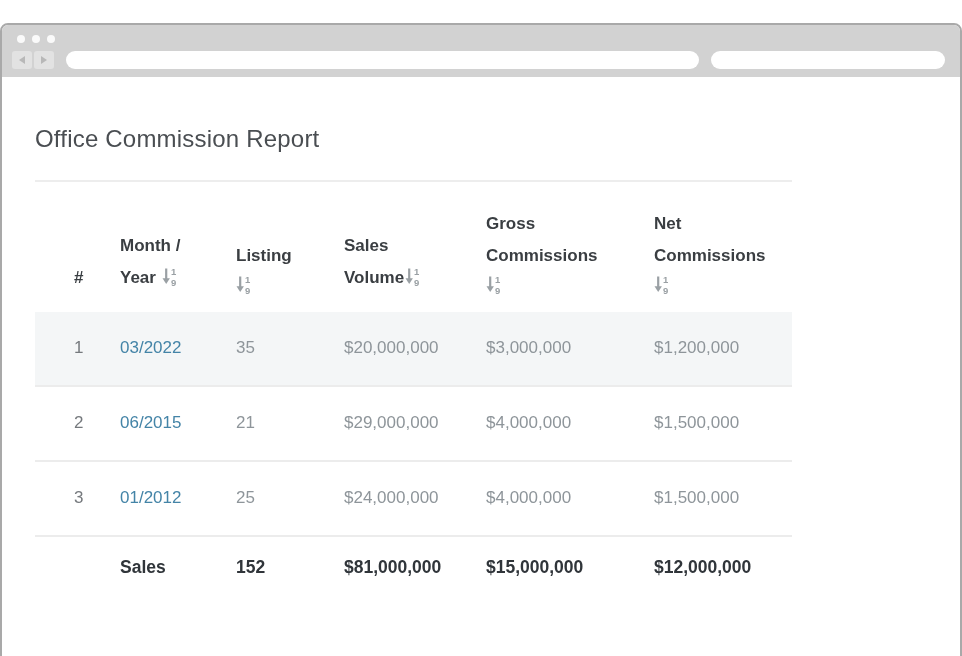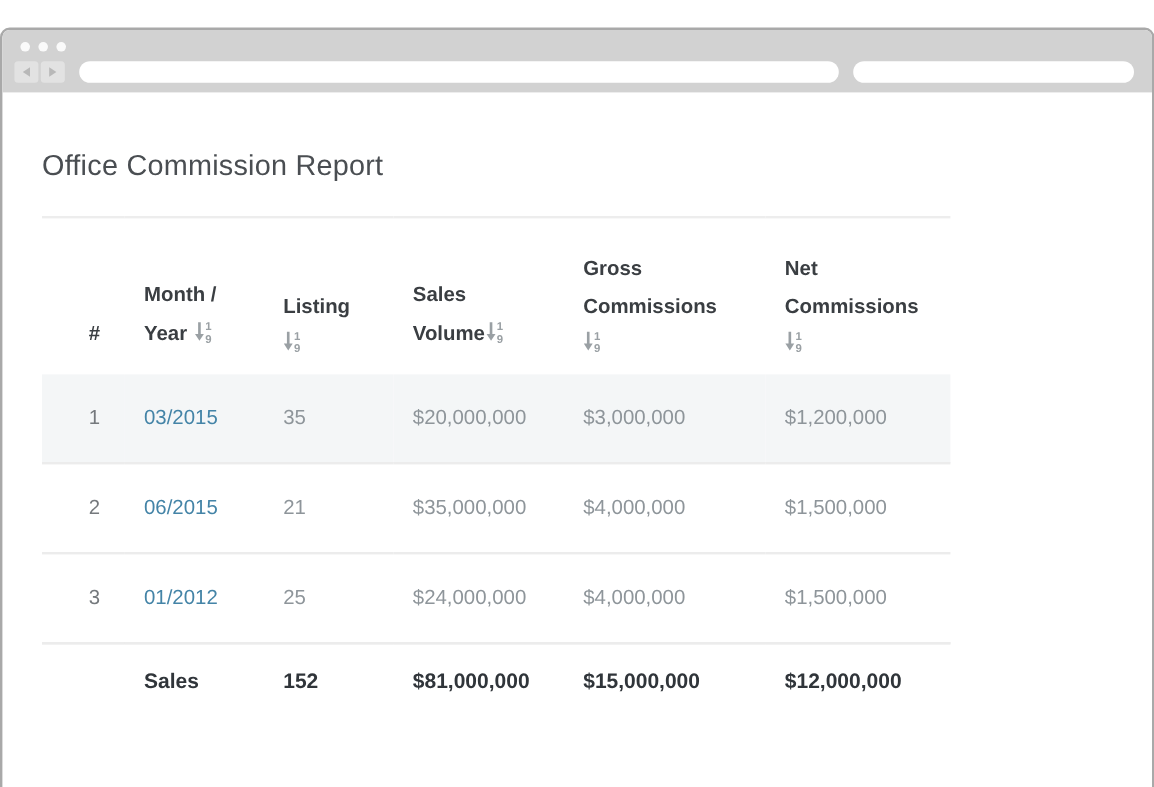--- a/index.html
+++ b/index.html
@@ -200,31 +200,31 @@
                   <text x="9" y="8" font-size="9.5" font-weight="bold" fill="#9aa0a4">1</text>
                   <text x="9" y="18.5" font-size="9.5" fill="#9aa0a4">9</text>
                 </svg>
             </span>
           </th>
         </tr>
       </thead>
       <tbody>
         <tr class="shaded">
           <td class="num-col">1</td>
-          <td><a class="month-link">03/2015</a></td>
+          <td><a class="month-link">03/2022</a></td>
           <td>35</td>
           <td>$20,000,000</td>
           <td>$3,000,000</td>
           <td>$1,200,000</td>
         </tr>
         <tr>
           <td class="num-col">2</td>
           <td><a class="month-link">06/2015</a></td>
           <td>21</td>
-          <td>$35,000,000</td>
+          <td>$29,000,000</td>
           <td>$4,000,000</td>
           <td>$1,500,000</td>
         </tr>
         <tr>
           <td class="num-col">3</td>
           <td><a class="month-link">01/2012</a></td>
           <td>25</td>
           <td>$24,000,000</td>
           <td>$4,000,000</td>
           <td>$1,500,000</td>

